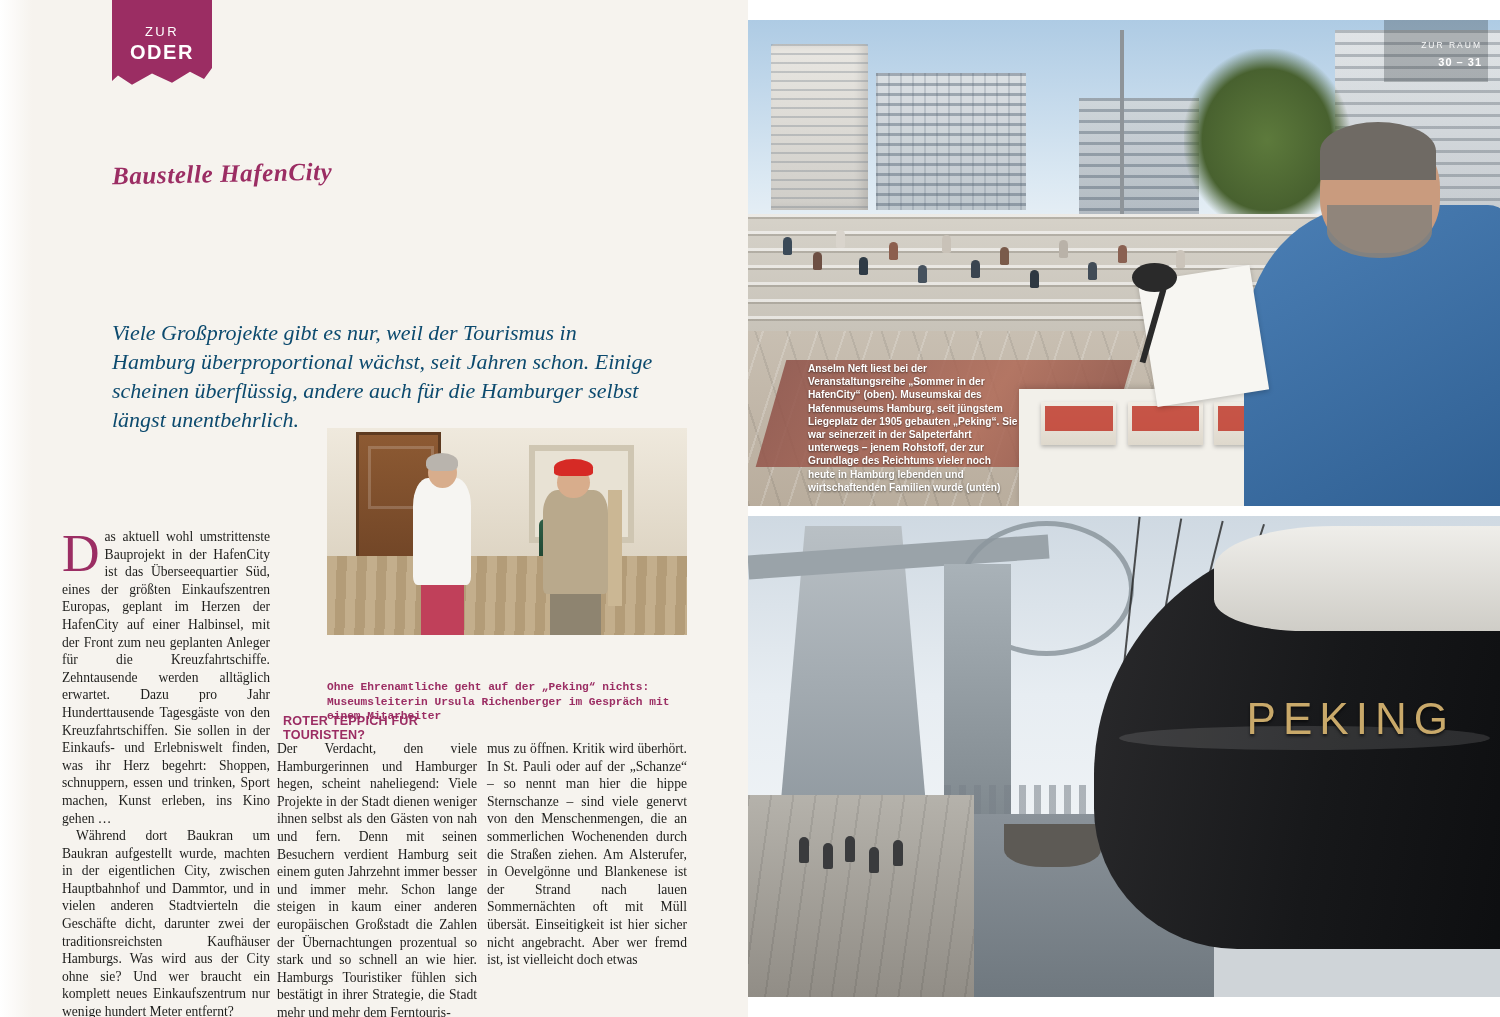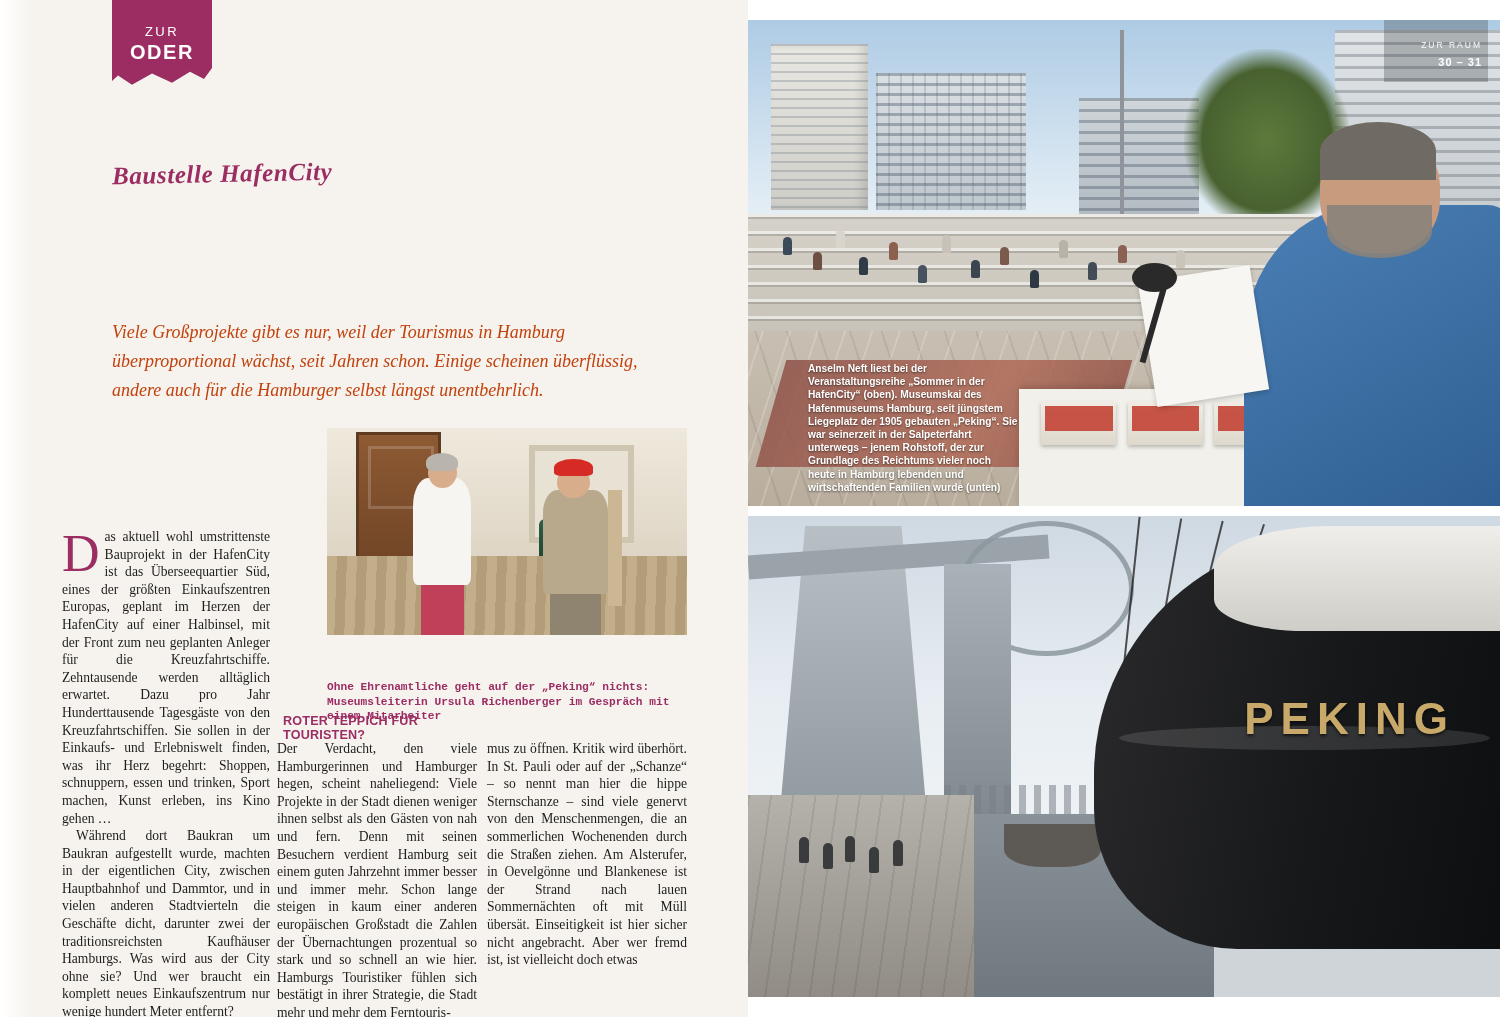--- a/index.html
+++ b/index.html
@@ -60,23 +60,23 @@
     font-size:45px;
     line-height:51px;
     letter-spacing:-0.4px;
     color:#1d1d1b;
     text-transform:uppercase;
   }
   .standfirst{
     position:absolute;left:112px;top:318px;width:545px;
     font-family:"Liberation Serif", serif;
     font-style:italic;
-    font-size:18px;
+    font-size:22px;
     line-height:29px;
-    color:#c2410c;
+    color:#0c4a6e;
   }
 
   
   .col{
     position:absolute;
     font-family:"Liberation Serif", serif;
     font-size:13.6px;
     line-height:17.6px;
     color:#1d1d1b;
     text-align:justify;
@@ -225,21 +225,21 @@
   .p2-sky{position:absolute;left:0;top:0;width:100%;height:62%;
     background:linear-gradient(#cfd9e2,#e7edf2 60%,#eef2f5);}
   .p2-hull{position:absolute;right:-2%;top:4%;width:56%;height:86%;
     background:linear-gradient(100deg,#2a2a2c 0%,#17181a 55%,#0d0e10 100%);
     border-radius:58% 0 0 34%;}
   .p2-hull:before{content:"";position:absolute;left:6%;top:46%;width:88%;height:6%;
     background:rgba(255,255,255,.12);border-radius:50%;}
   .p2-white{position:absolute;right:-2%;top:2%;width:40%;height:22%;
     background:linear-gradient(#efeeea,#cfcdc7);border-radius:40% 0 0 30%;}
   .p2-name{position:absolute;right:6%;top:37%;
-    font-family:"Liberation Sans", sans-serif;font-weight:700;
+    font-family:"Liberation Sans", sans-serif;font-weight:400;
     font-size:44px;letter-spacing:7px;color:#c9a96a;
     text-shadow:0 2px 3px rgba(0,0,0,.6);text-align:center;}
   .p2-crane{position:absolute;left:4%;top:2%;width:20%;height:64%;
     background:linear-gradient(#b9c0c5,#8e979e);clip-path:polygon(18% 0,82% 0,100% 100%,0 100%);}
   .p2-crane2{position:absolute;left:26%;top:10%;width:9%;height:56%;
     background:linear-gradient(#a9b2b8,#7d868c);}
   .p2-craneArm{position:absolute;left:0;top:6%;width:40%;height:5%;
     background:#9aa3a9;transform:rotate(-4deg);}
   .p2-wheel{position:absolute;left:28%;top:1%;width:22%;height:26%;
     border:5px solid rgba(140,150,158,.85);border-radius:50%;}

